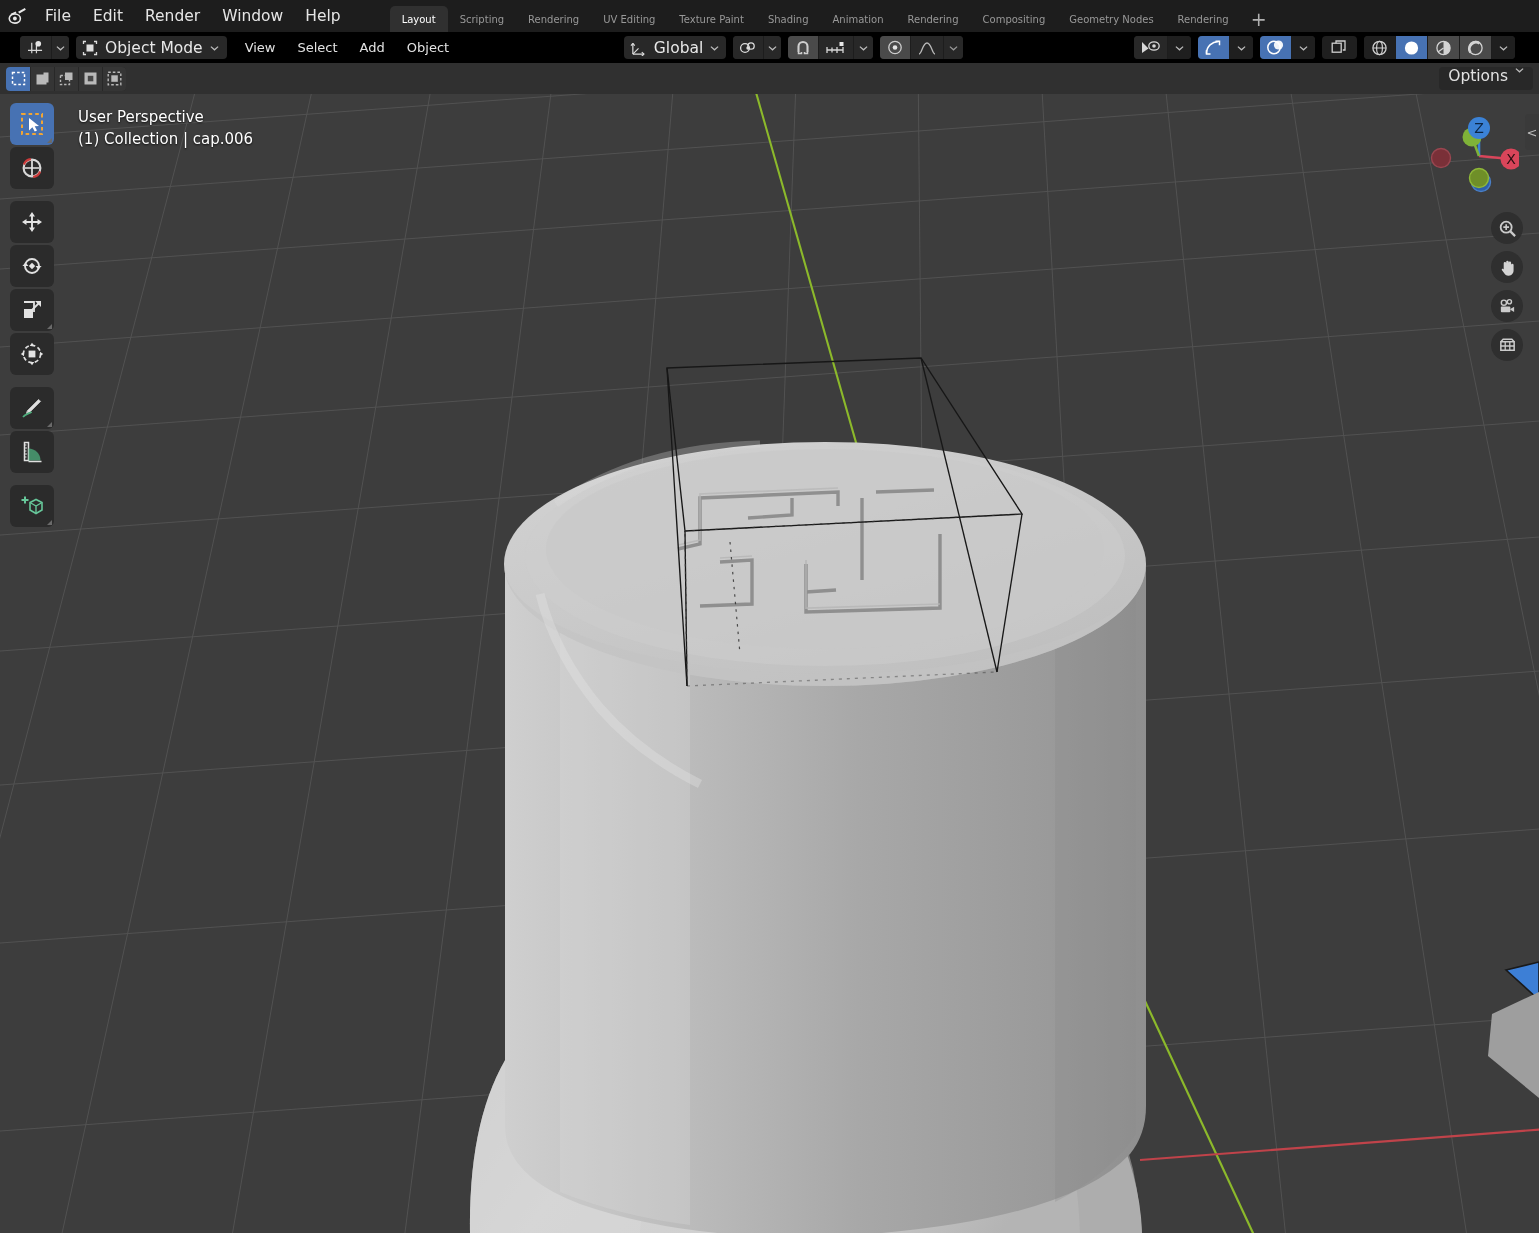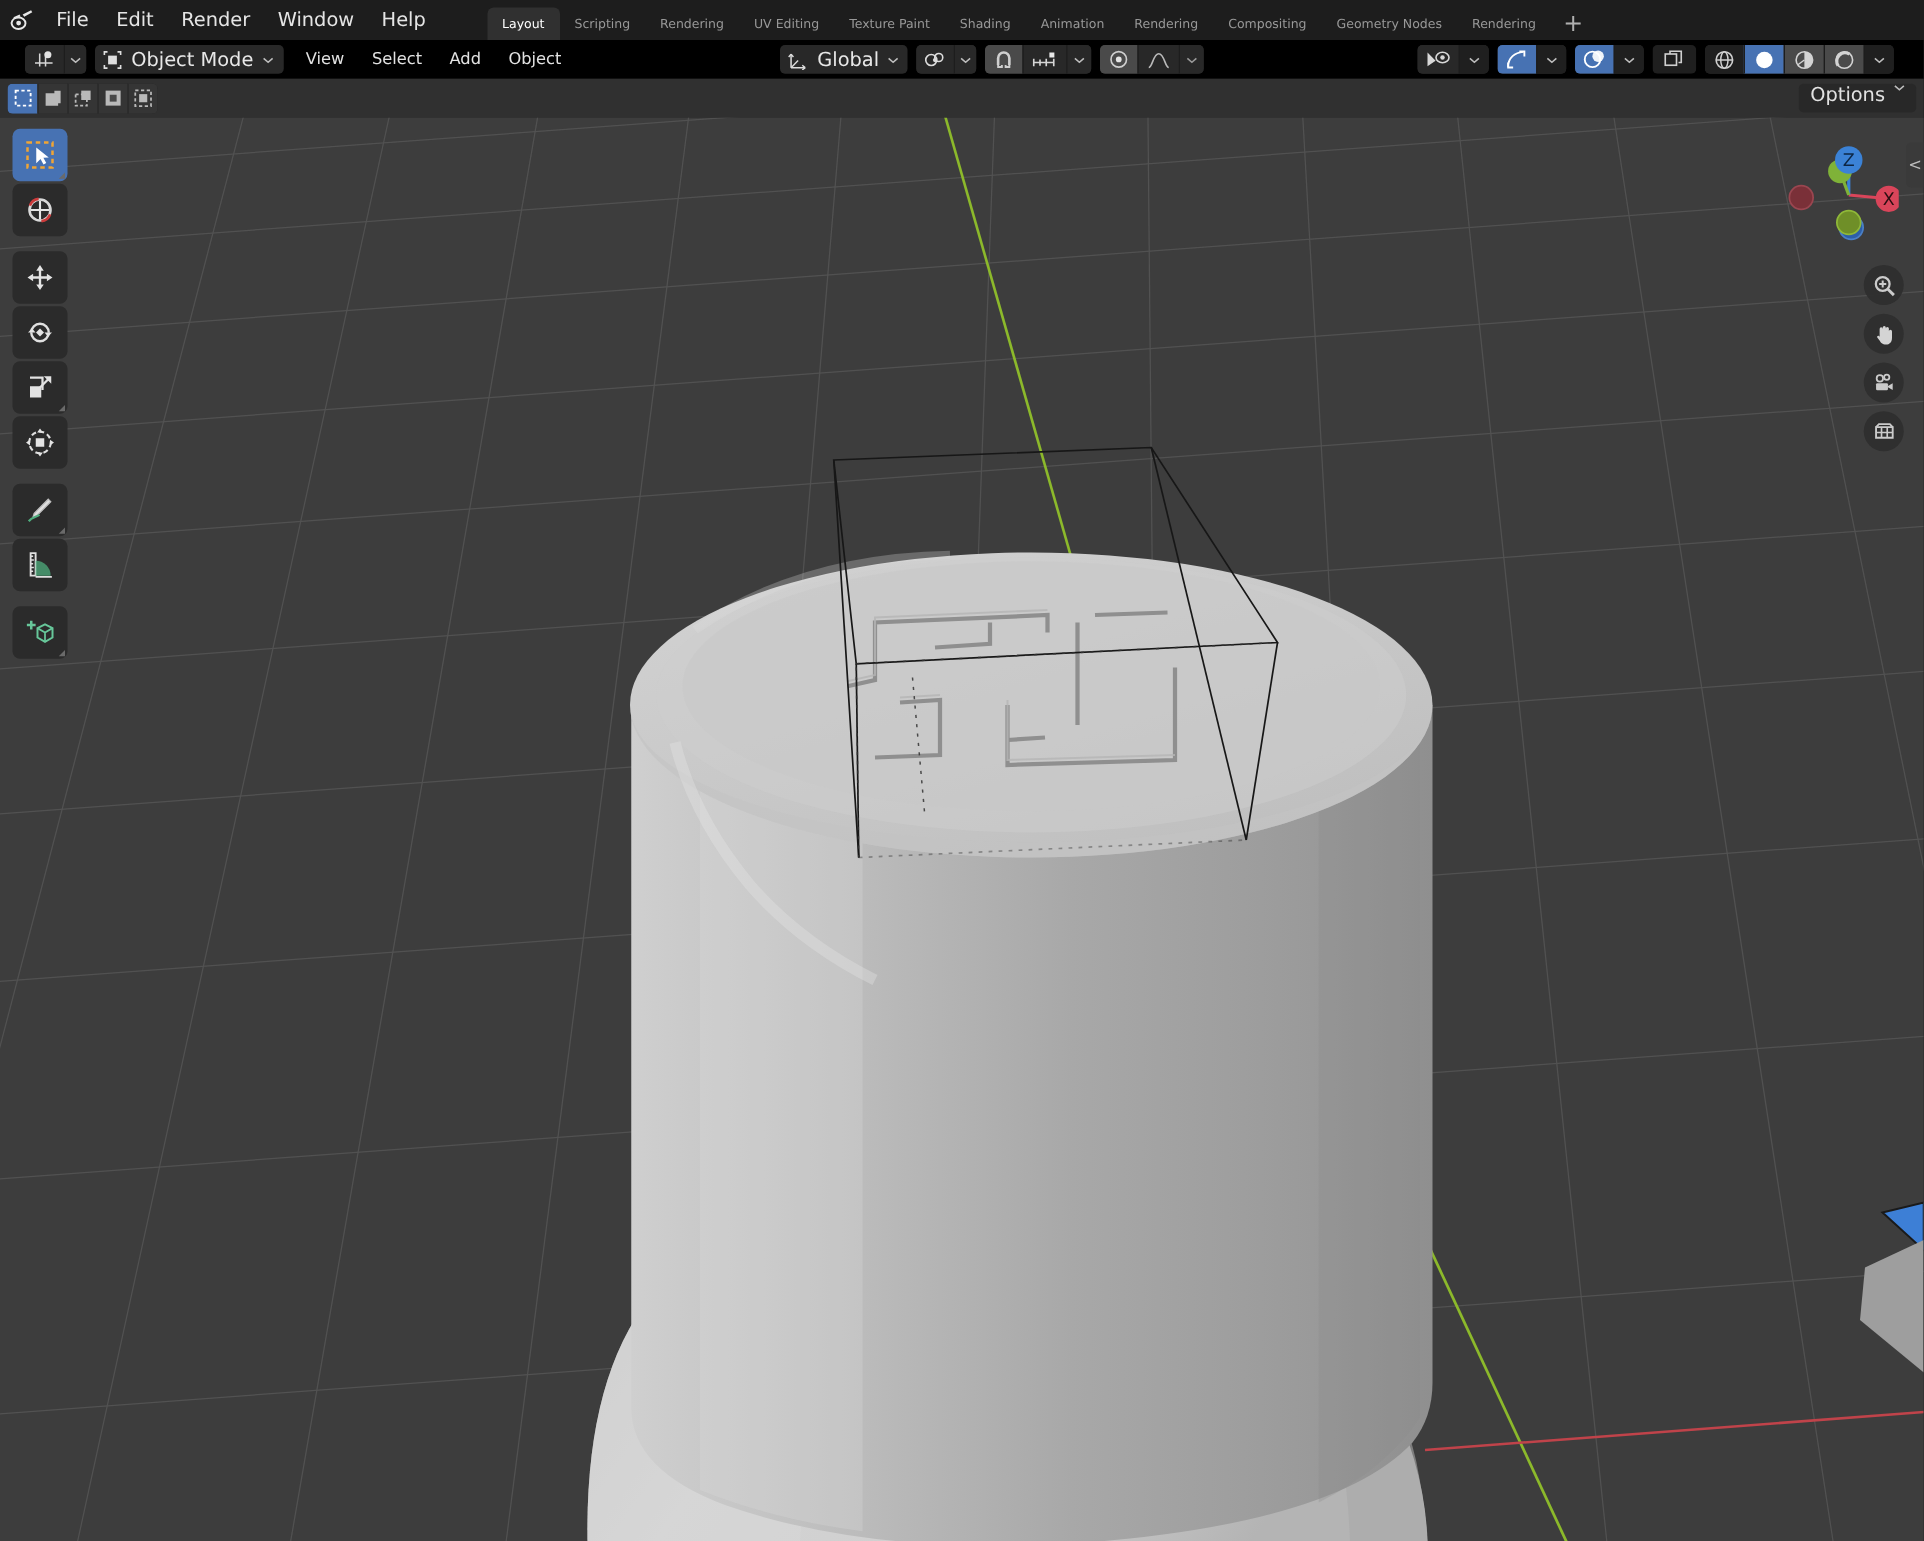--- a/index.html
+++ b/index.html
@@ -542,20 +542,24 @@
           <path d="M730 448 L740 560"></path>
         </g>
 
         <g>
           <path d="M1506 876 L1539 868 L1539 906 Z" fill="#3d7fd6" stroke="#1a1a1a" stroke-width="1.6"></path>
           <path d="M1492 920 L1539 898 L1539 1004 L1488 962 Z" fill="#9e9e9e"></path>
         </g>
       </g>
     </svg>
 
+    <div class="vp-info">
+      <div>User Perspective</div>
+      <div class="l2">(1) Collection | cap.006</div>
+    </div>
 
     <div class="tools">
       <div class="tool on">
         <svg width="26" height="26" viewBox="0 0 26 26">
           <rect x="3" y="3" width="20" height="20" fill="none" stroke="#f0a535" stroke-width="2" stroke-dasharray="3.6 3"></rect>
           <path d="M10 7 L10 19.5 L13.4 16.2 L15.8 20.6 L18 19.4 L15.7 15.2 L20 15 Z" fill="#ffffff"></path>
         </svg>
         <div class="corner"></div>
       </div>
       <div class="tool">

